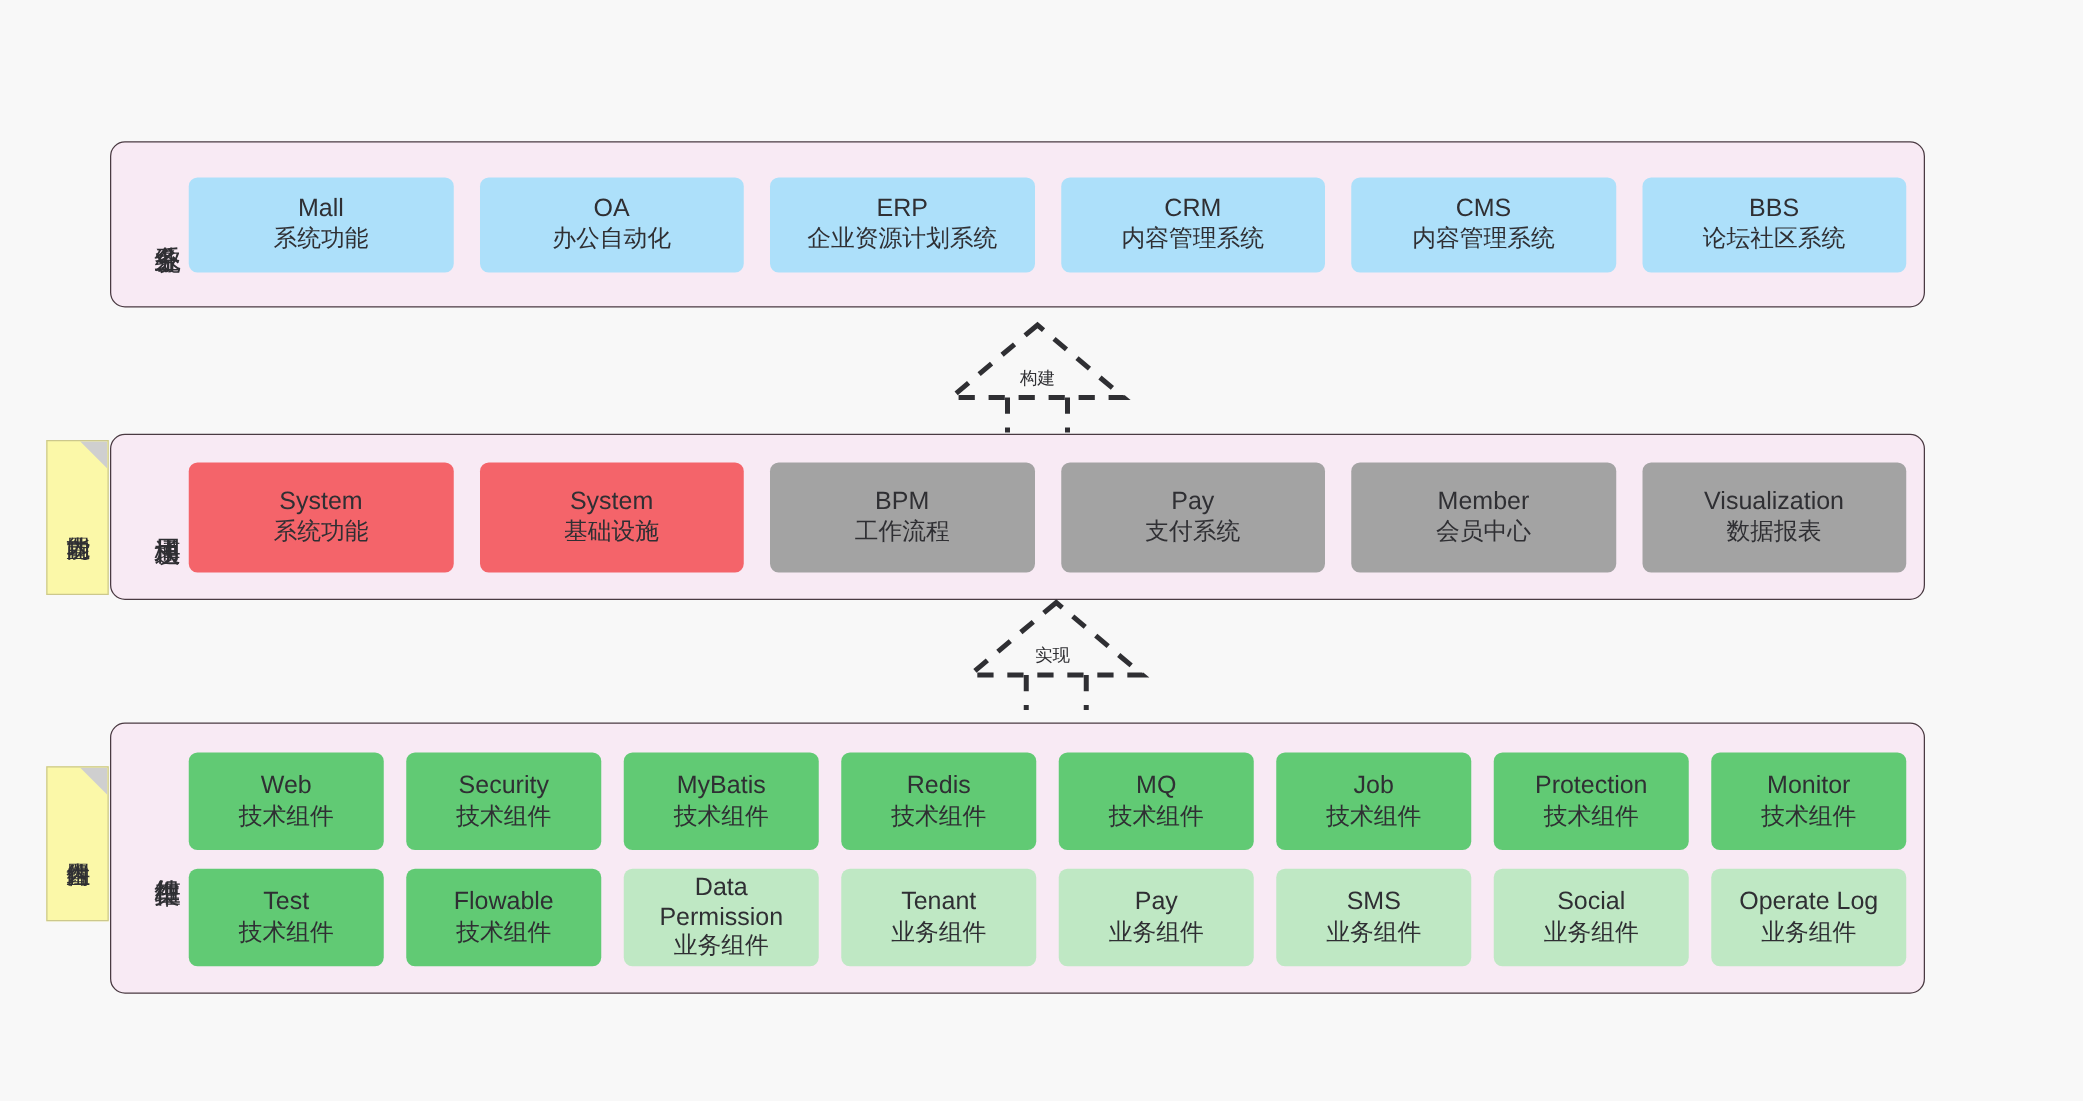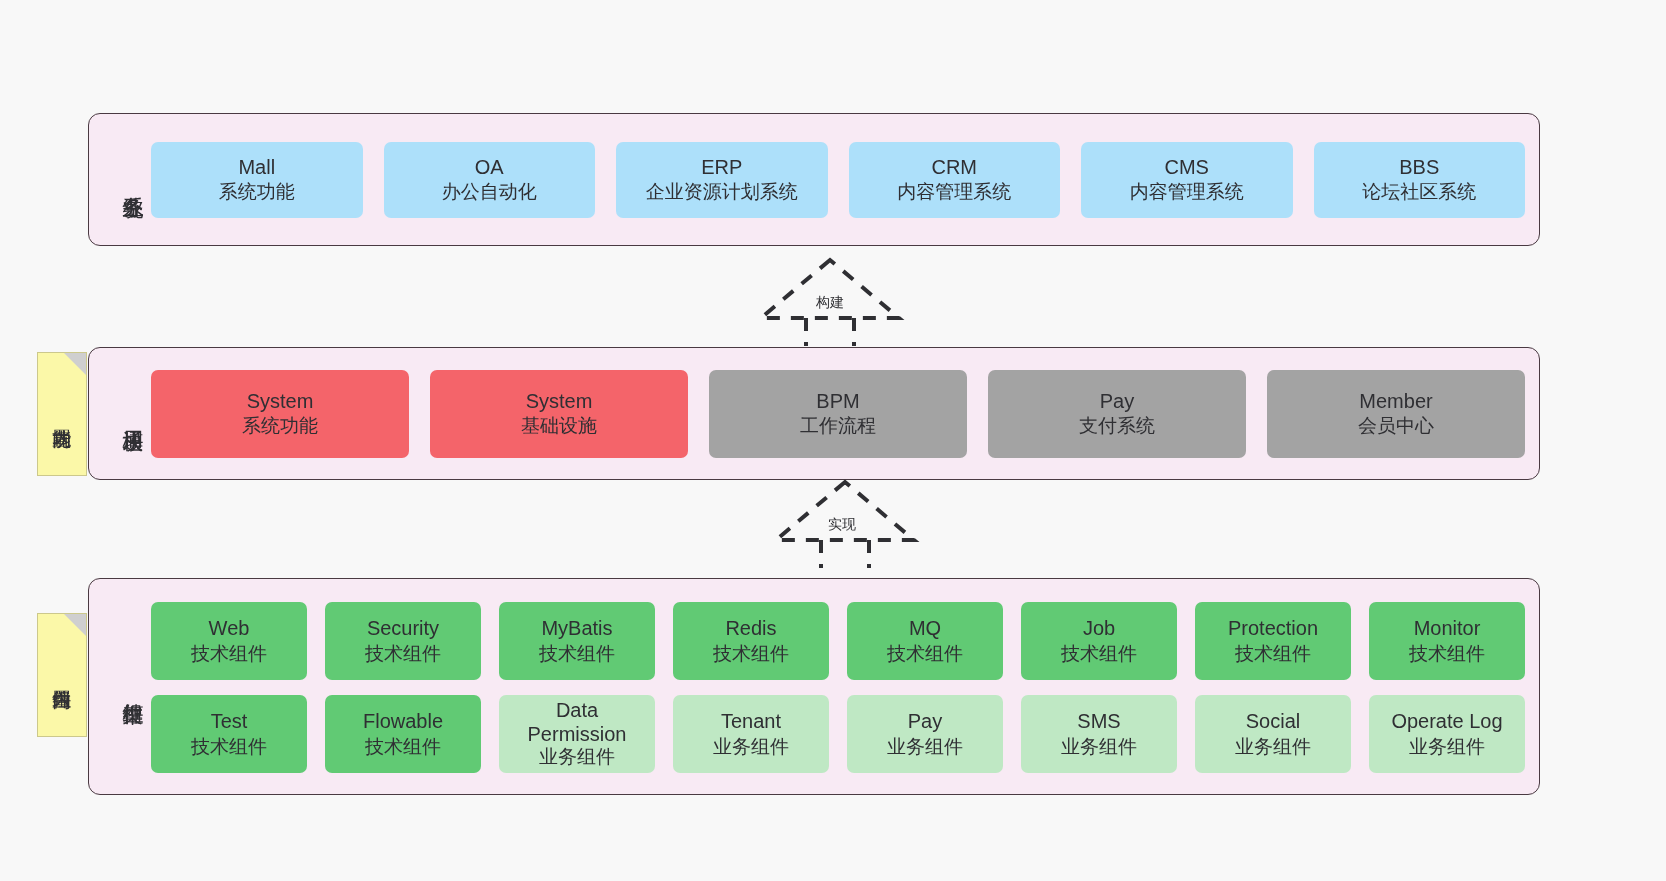--- a/index.html
+++ b/index.html
@@ -200,20 +200,24 @@
           <span class="t-cn">工作流程</span>
         </div>
         <div class="box pink">
           <span class="t-en">Pay</span>
           <span class="t-cn">支付系统</span>
         </div>
         <div class="box pink">
           <span class="t-en">Member</span>
           <span class="t-cn">会员中心</span>
         </div>
+        <div class="box pink">
+          <span class="t-en">Visualization</span>
+          <span class="t-cn">数据报表</span>
+        </div>
       </div>
     </div>
   </div>
 
   <div class="arrow" id="arrow-impl">
     <svg width="150" height="88" viewBox="0 0 150 88">
       <path d="M 75 2 L 6 60 L 144 60 Z" fill="none" stroke="#2f2f33" stroke-width="4" stroke-dasharray="13 11" stroke-linecap="butt"></path>
       <path d="M 51 60 L 51 88 M 99 60 L 99 88" fill="none" stroke="#2f2f33" stroke-width="4" stroke-dasharray="13 11"></path>
     </svg>
     <span class="arrow-label">实现</span>

